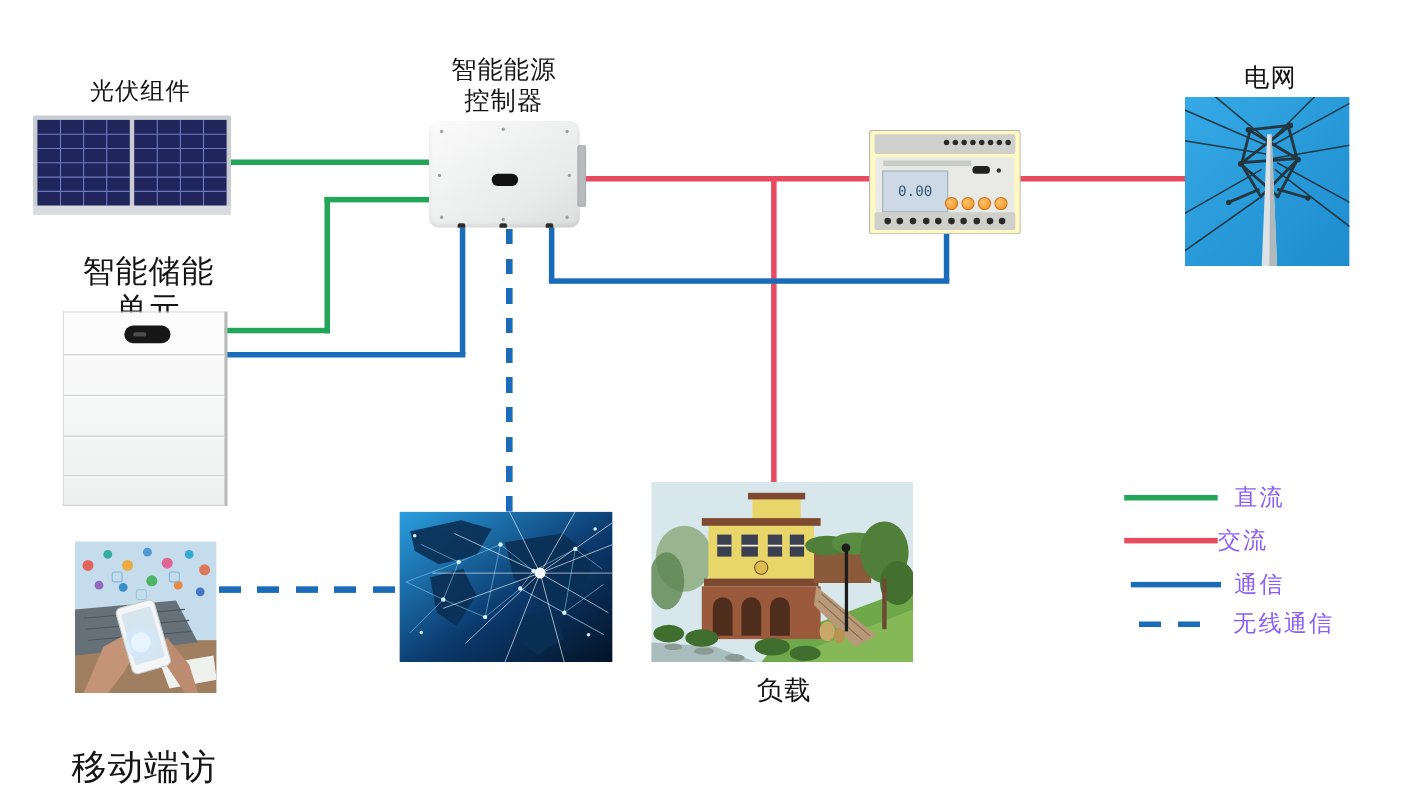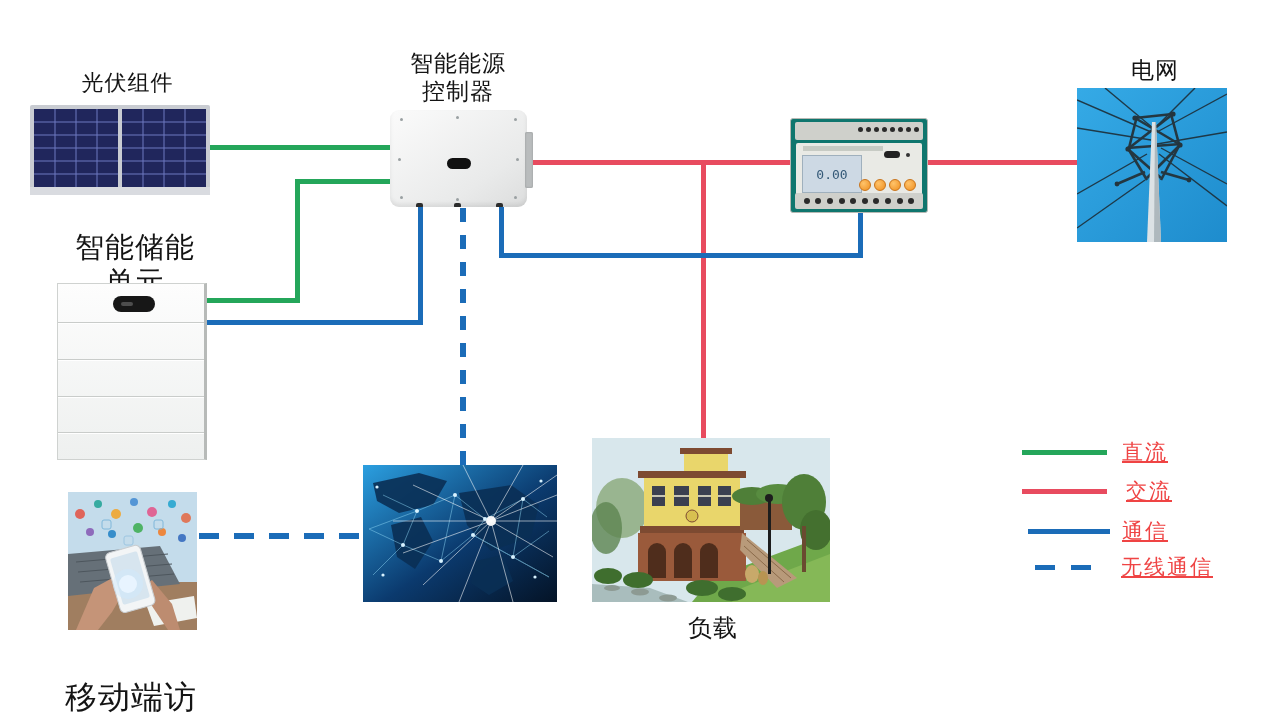--- a/index.html
+++ b/index.html
@@ -54,21 +54,21 @@
   .inv-body{position:absolute;left:0;top:0;width:137px;height:97px;border-radius:9px;
             background:linear-gradient(145deg,#fbfbfb,#e9eaea 70%,#dcdddd);
             box-shadow:inset 0 -3px 4px rgba(0,0,0,0.08);}
   .inv-oval{position:absolute;left:57px;top:48px;width:24px;height:11px;border-radius:6px;background:#111;}
   .inv-bracket{position:absolute;left:135px;top:22px;width:8px;height:56px;background:#b9bcbd;
                border-radius:2px;box-shadow:inset 0 0 2px #8d9091;}
   .screw{position:absolute;width:3px;height:3px;border-radius:50%;background:#9aa0a2;}
   .inv-port{position:absolute;bottom:-1px;width:7px;height:5px;background:#2c2c2c;border-radius:2px;}
 
   
-  .meter-body{position:absolute;inset:0;background:#0f766e;border:1px solid #b8b9b4;border-radius:3px;}
+  .meter-body{position:absolute;inset:0;background:#fef9c3;border:1px solid #b8b9b4;border-radius:3px;}
   .meter-top{position:absolute;left:4px;top:3px;right:4px;height:18px;background:#cfd0cb;border-radius:2px;}
   .meter-dots-top{position:absolute;right:8px;top:8px;display:flex;gap:3px;}
   .meter-dots-top i{width:5px;height:5px;border-radius:50%;background:#2a2a2a;}
   .meter-face{position:absolute;left:5px;top:24px;right:5px;height:52px;background:#e9eae5;border-radius:2px;}
   .meter-lcd{position:absolute;left:6px;top:12px;width:58px;height:36px;background:#cdd9e4;
              border:1px solid #9fb0bd;color:#355a78;font-size:13px;display:flex;
              align-items:center;justify-content:center;font-family:"DejaVu Sans Mono",monospace;}
   .meter-brand{position:absolute;left:7px;top:3px;width:80px;height:5px;background:#b8bdb6;opacity:.7;}
   .meter-logo{position:absolute;right:22px;top:8px;width:16px;height:7px;border-radius:4px;background:#222;}
   .meter-led{position:absolute;right:12px;top:10px;width:4px;height:4px;border-radius:50%;background:#333;}
@@ -82,21 +82,21 @@
   .batt-body{position:absolute;inset:0;background:linear-gradient(180deg,#fdfdfd,#eef0ef);
              border:1px solid #cfd2d0;border-right:3px solid #b7bab8;}
   .batt-sect{position:absolute;left:0;right:0;height:1px;background:#c9ccca;box-shadow:0 1px 0 #ffffff;}
   .batt-handle{position:absolute;left:55px;top:12px;width:42px;height:16px;border-radius:9px;background:#171717;}
   .batt-handle i{position:absolute;left:8px;top:6px;width:12px;height:4px;border-radius:2px;background:#4d4d4d;}
 
   
   #legend{position:absolute;left:1010px;top:425px;width:230px;}
   .lg-row{position:absolute;display:flex;align-items:center;}
   .lg-swatch{height:5px;}
-  .lg-label{font-size:21px;color:#ef4444;letter-spacing:2px;text-decoration:underline;}
+  .lg-label{font-size:21px;color:#8b5cf6;letter-spacing:2px;}
 </style>
 </head>
 <body>
 
 <div class="stage">
 
   <div class="line dc" id="dc-pv"></div>
   <div class="line dc" id="dc-batt-h1"></div>
   <div class="line dc" id="dc-batt-v"></div>
   <div class="line dc" id="dc-batt-h2"></div>
@@ -402,21 +402,21 @@
     </svg>
   </div>
 
   <div id="legend">
     <div class="lg-row" style="left:12px;top:13px">
       <span class="lg-swatch" style="width:85px;background:#24a65a"></span>
       <span class="lg-label" style="margin-left:15px">直流</span>
     </div>
     <div class="lg-row" style="left:12px;top:52px">
       <span class="lg-swatch" style="width:85px;background:#e84b5f"></span>
-      <span class="lg-label" style="margin-left:19px">交流</span>
+      <span class="lg-label" style="margin-left:0">交流</span>
     </div>
     <div class="lg-row" style="left:18px;top:92px">
       <span class="lg-swatch" style="width:82px;background:#1b6cb8"></span>
       <span class="lg-label" style="margin-left:12px">通信</span>
     </div>
     <div class="lg-row" style="left:25px;top:128px">
       <span class="lg-swatch" style="width:56px;background:repeating-linear-gradient(90deg,#1b6cb8 0 20px,transparent 20px 36px)"></span>
       <span class="lg-label" style="margin-left:30px">无线通信</span>
     </div>
   </div>

